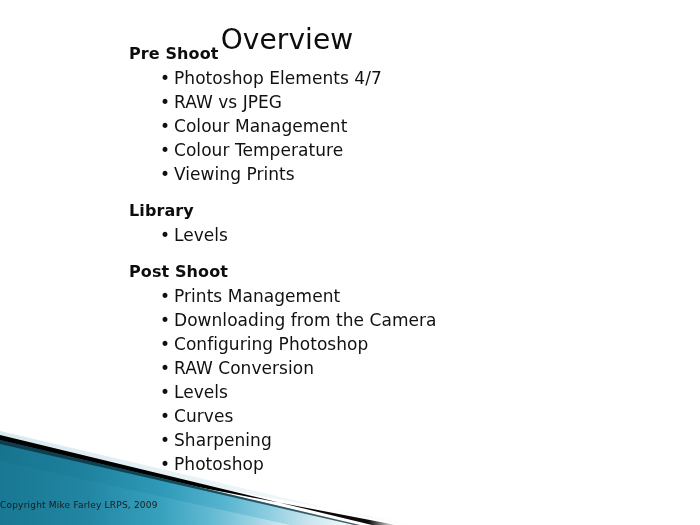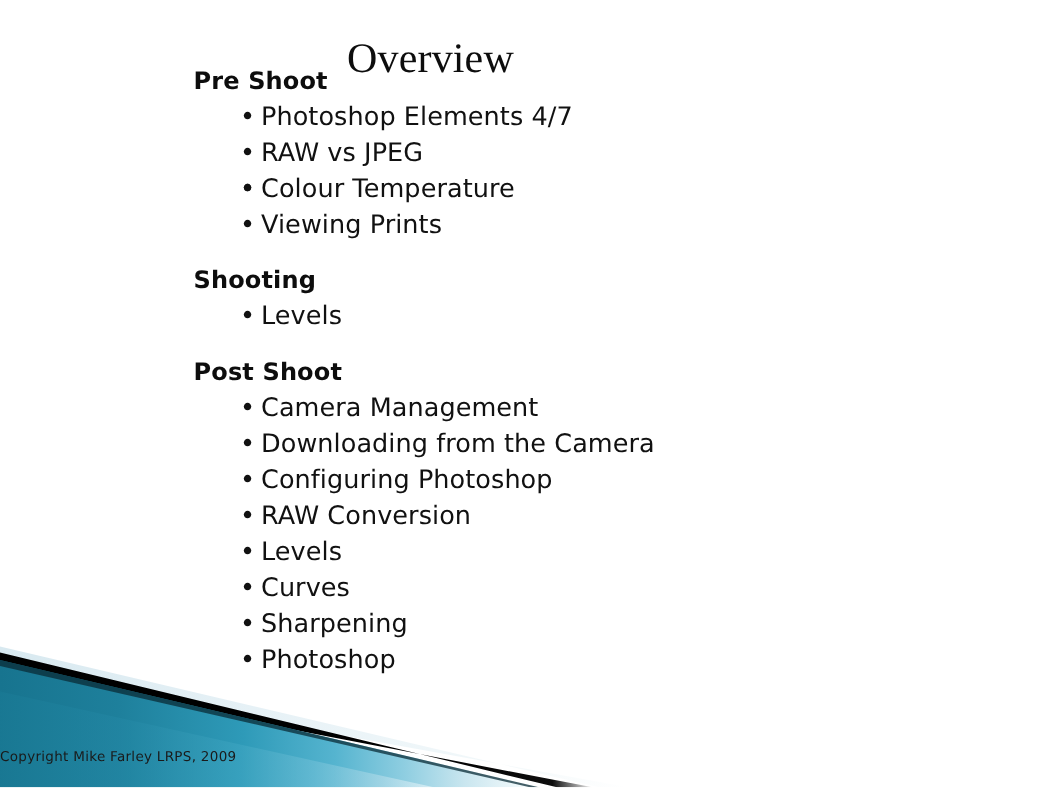--- a/index.html
+++ b/index.html
@@ -39,21 +39,20 @@
     position: absolute;
     top: 4px;
     left: 0;
     width: 574px;
     text-align: center;
     font-size: 28px;
     font-weight: normal;
     letter-spacing: 0.1px;
     line-height: 34px;
     color: #0d0d0d;
-    font-family: Liberation Serif, serif;
   }
 
   
   #content {
     position: absolute;
     top: 43px;
     left: 125px;
     width: 520px;
   }
 
@@ -172,48 +171,49 @@
         <li class="bullet-item">
           <span class="bullet-glyph">•</span>
           <span>Photoshop Elements 4/7</span>
         </li>
         <li class="bullet-item">
           <span class="bullet-glyph">•</span>
           <span>RAW vs JPEG</span>
         </li>
         <li class="bullet-item">
           <span class="bullet-glyph">•</span>
+          <span>Colour Management</span>
         </li>
         <li class="bullet-item">
           <span class="bullet-glyph">•</span>
           <span>Colour Temperature</span>
         </li>
         <li class="bullet-item">
           <span class="bullet-glyph">•</span>
           <span>Viewing Prints</span>
         </li>
       </ul>
     </div>
 
     <div class="section">
-      <div class="section-heading">Shooting</div>
+      <div class="section-heading">Library</div>
       <ul class="bullet-list">
         <li class="bullet-item">
           <span class="bullet-glyph">•</span>
           <span>Levels</span>
         </li>
       </ul>
     </div>
 
     <div class="section">
       <div class="section-heading">Post Shoot</div>
       <ul class="bullet-list">
         <li class="bullet-item">
           <span class="bullet-glyph">•</span>
-          <span>Camera Management</span>
+          <span>Prints Management</span>
         </li>
         <li class="bullet-item">
           <span class="bullet-glyph">•</span>
           <span>Downloading from the Camera</span>
         </li>
         <li class="bullet-item">
           <span class="bullet-glyph">•</span>
           <span>Configuring Photoshop</span>
         </li>
         <li class="bullet-item">

